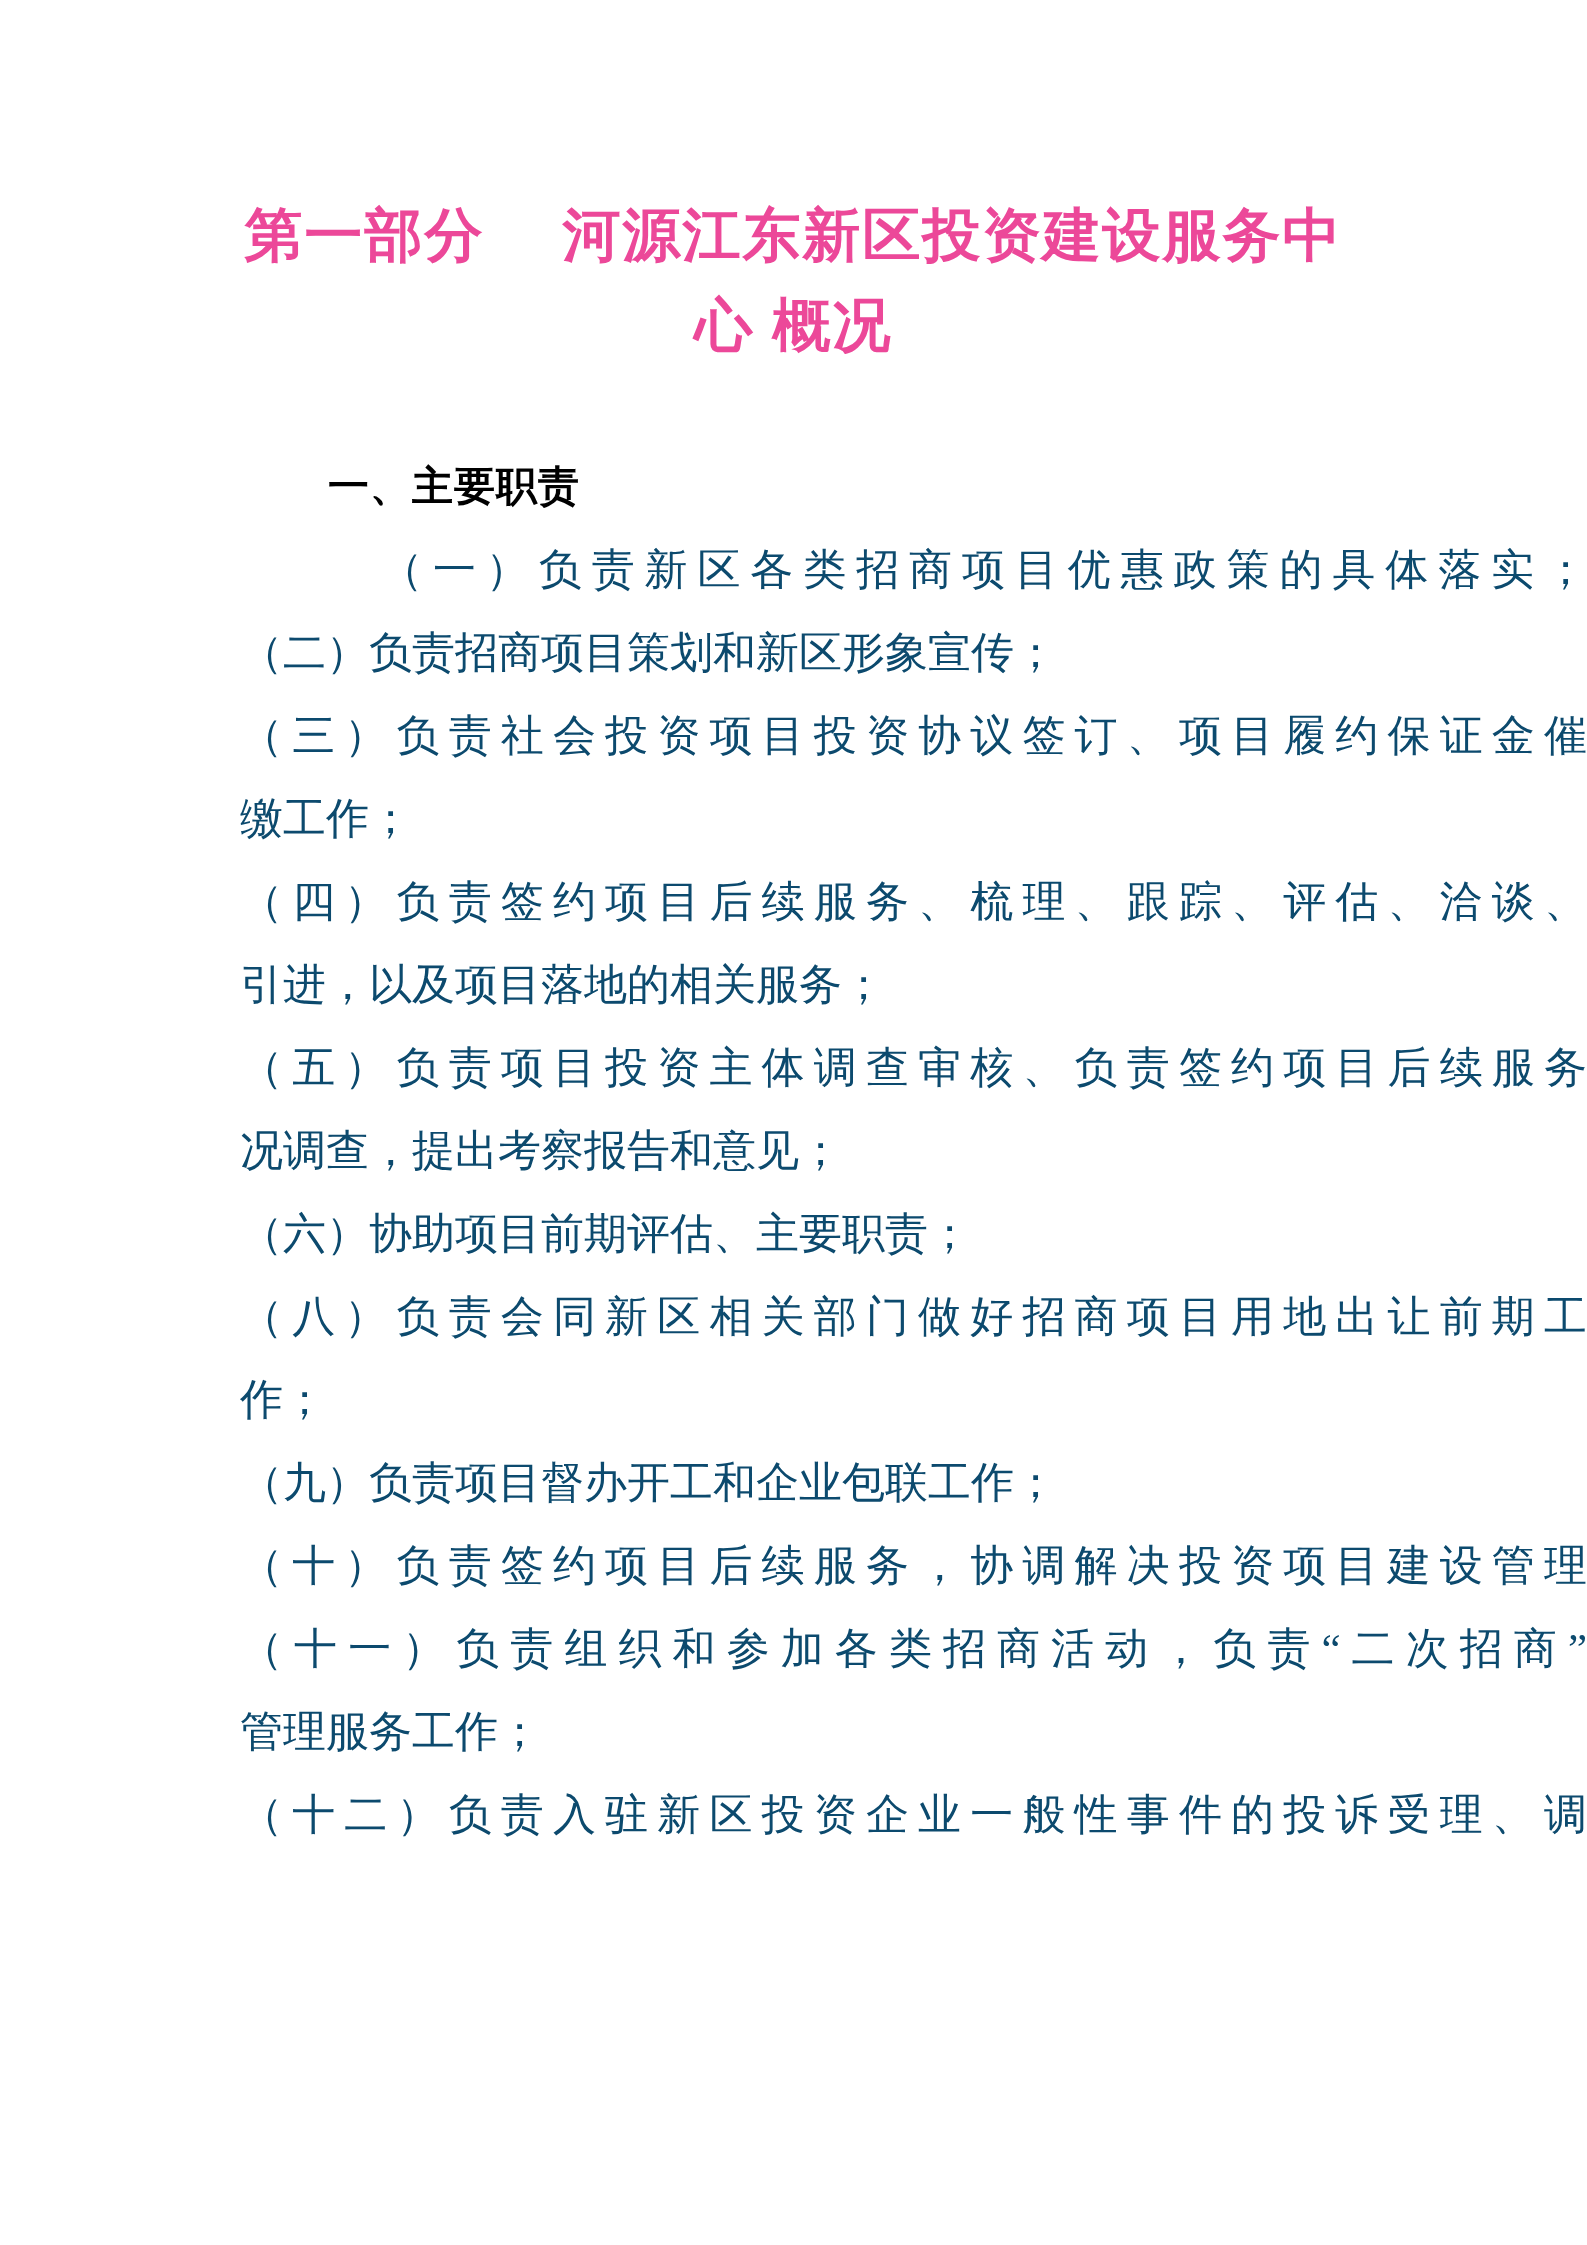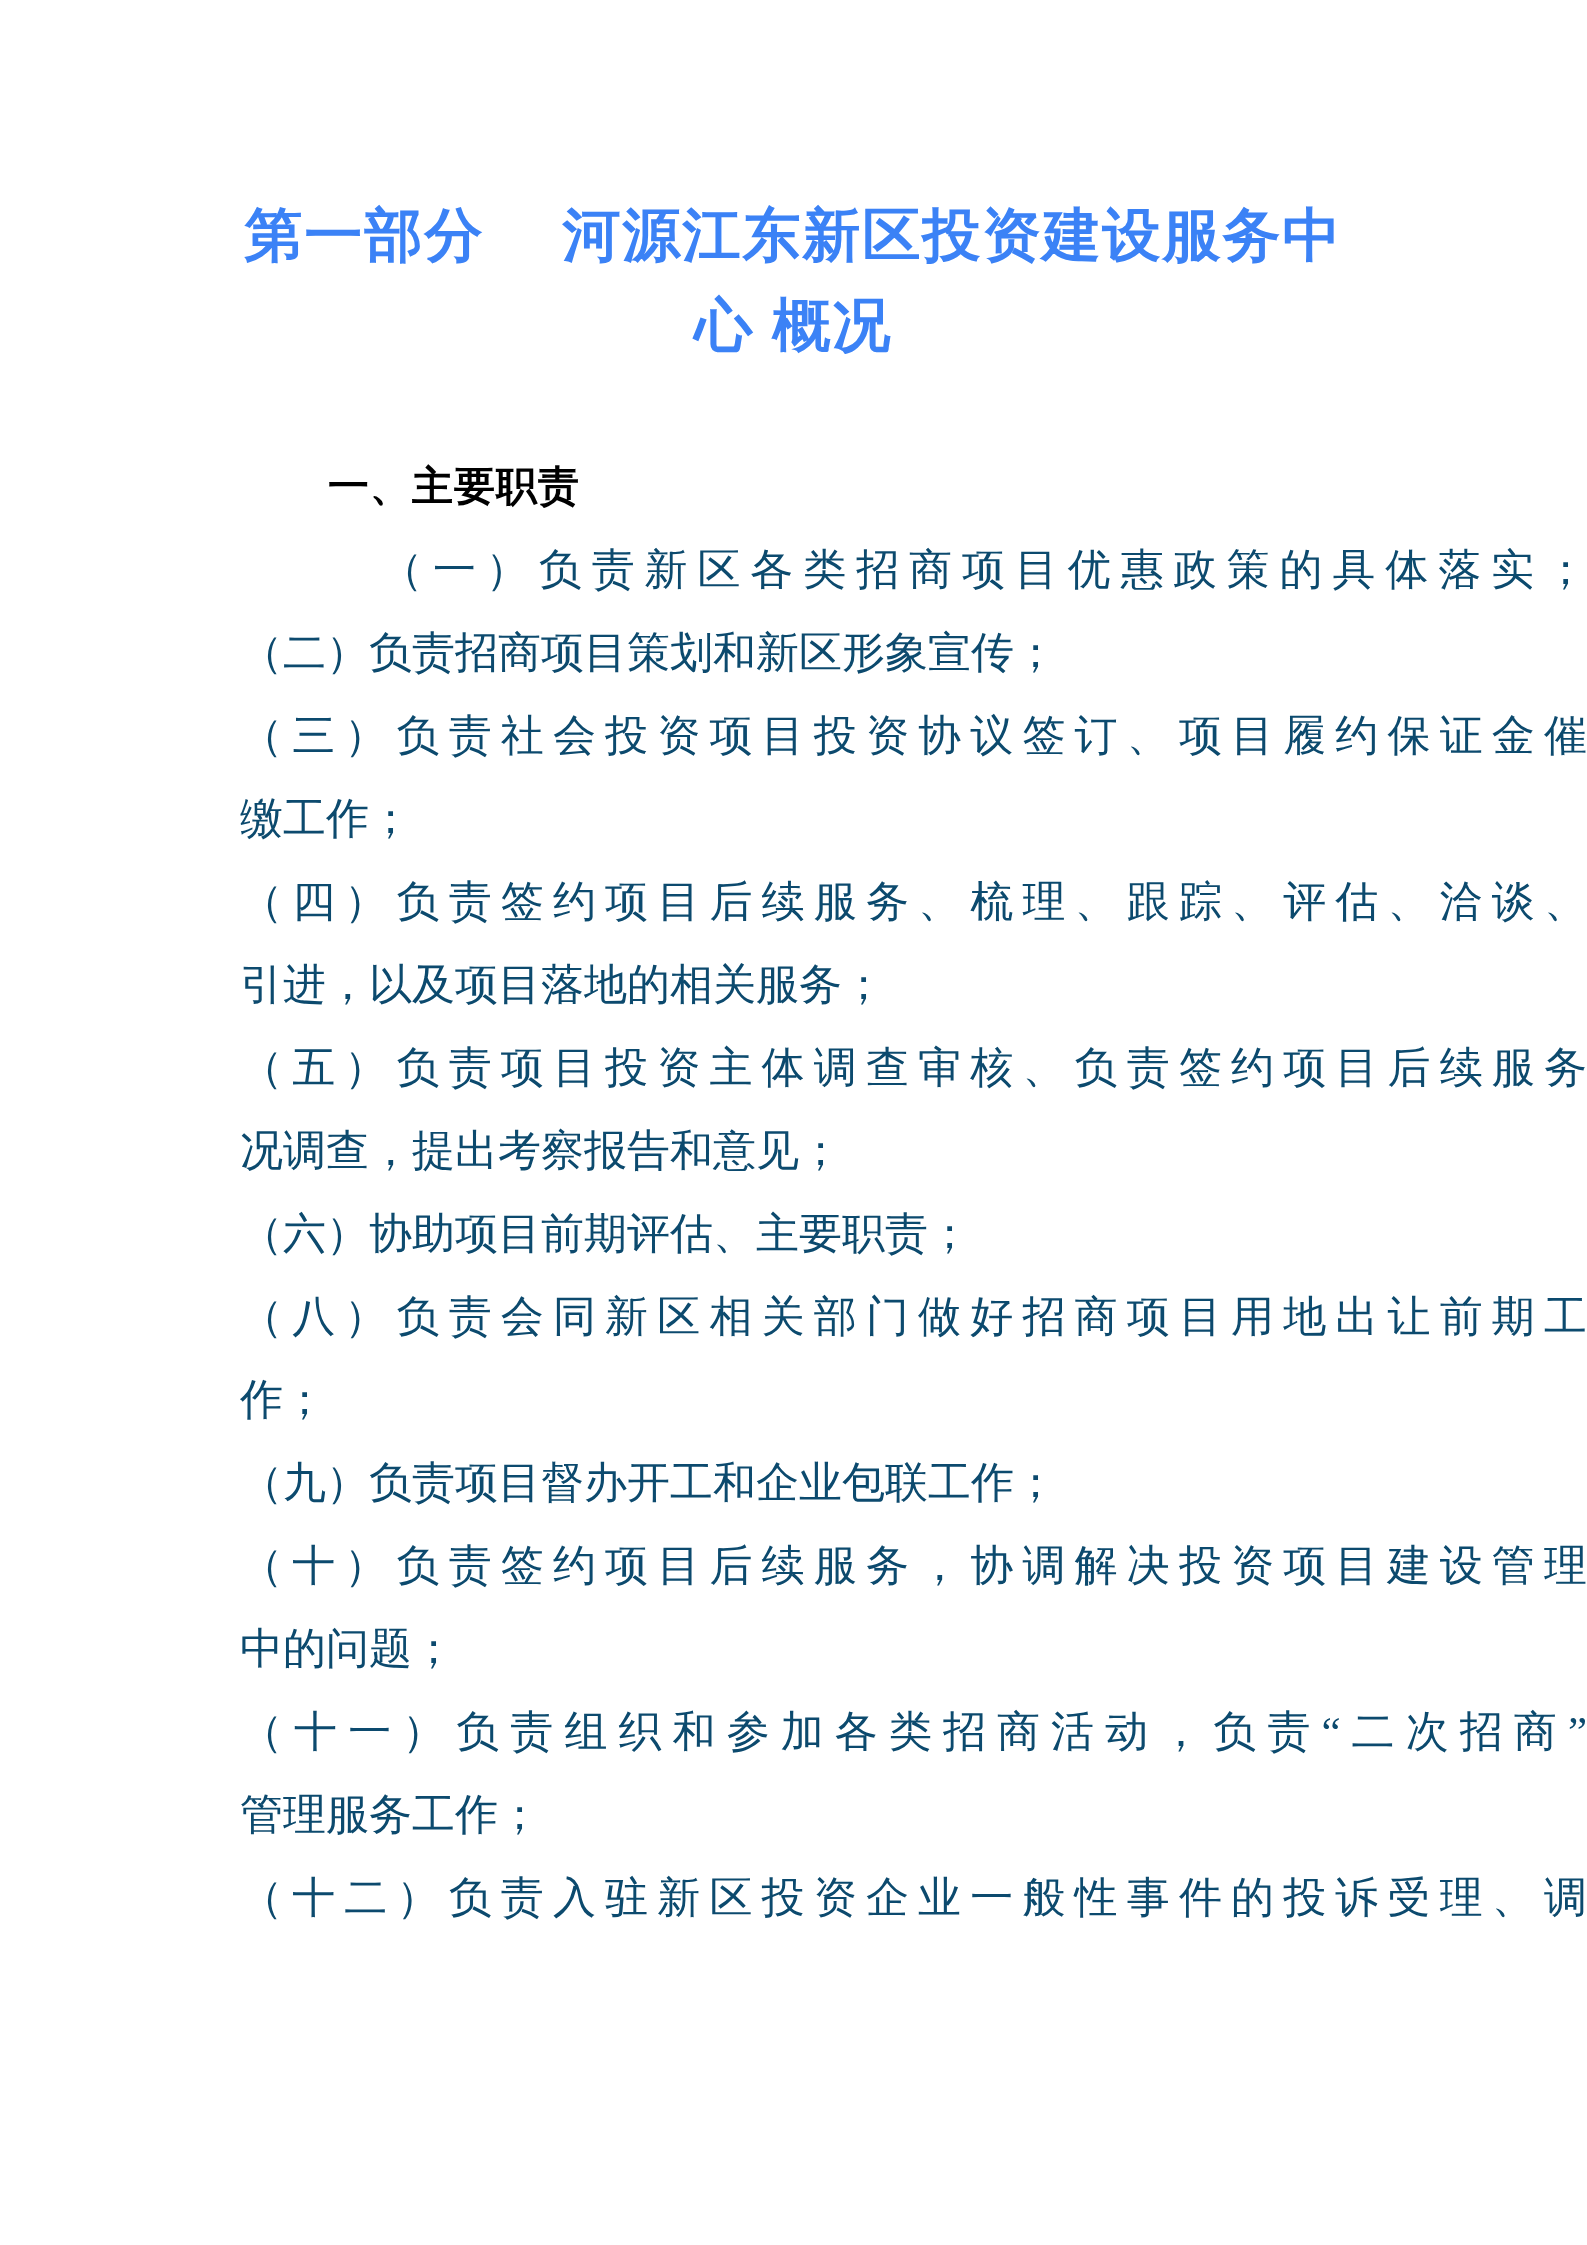--- a/index.html
+++ b/index.html
@@ -12,21 +12,21 @@
     overflow: hidden;
     color: #000;
   }
   .title-block {
     margin-top: 190px;
     text-align: center;
     font-family: "Liberation Sans", sans-serif;
     font-weight: bold;
     font-size: 58px;
     line-height: 90px;
-    color: #3b82f6;
+    color: #ec4899;
     letter-spacing: 2px;
   }
   .content {
     padding-left: 240px;
   }
   .section-heading {
     margin-top: 75px;
     margin-left: 88px;
     font-family: "Liberation Sans", sans-serif;
     font-weight: bold;
@@ -69,20 +69,19 @@
       <div class="line">缴工作；</div>
       <div class="line fill">（四）负责签约项目后续服务、梳理、跟踪、评估、洽谈、</div>
       <div class="line">引进，以及项目落地的相关服务；</div>
       <div class="line fill">（五）负责项目投资主体调查审核、负责签约项目后续服务</div>
       <div class="line">况调查，提出考察报告和意见；</div>
       <div class="line">（六）协助项目前期评估、主要职责；</div>
       <div class="line fill">（八）负责会同新区相关部门做好招商项目用地出让前期工</div>
       <div class="line">作；</div>
       <div class="line">（九）负责项目督办开工和企业包联工作；</div>
       <div class="line fill">（十）负责签约项目后续服务，协调解决投资项目建设管理</div>
-      <div class="line">中的问题；</div>
       <div class="line fill">（十一）负责组织和参加各类招商活动，负责“二次招商”</div>
       <div class="line">管理服务工作；</div>
       <div class="line fill">（十二）负责入驻新区投资企业一般性事件的投诉受理、调</div>
     </div>
   </div>
 
 </div>
 
 </body></html>

